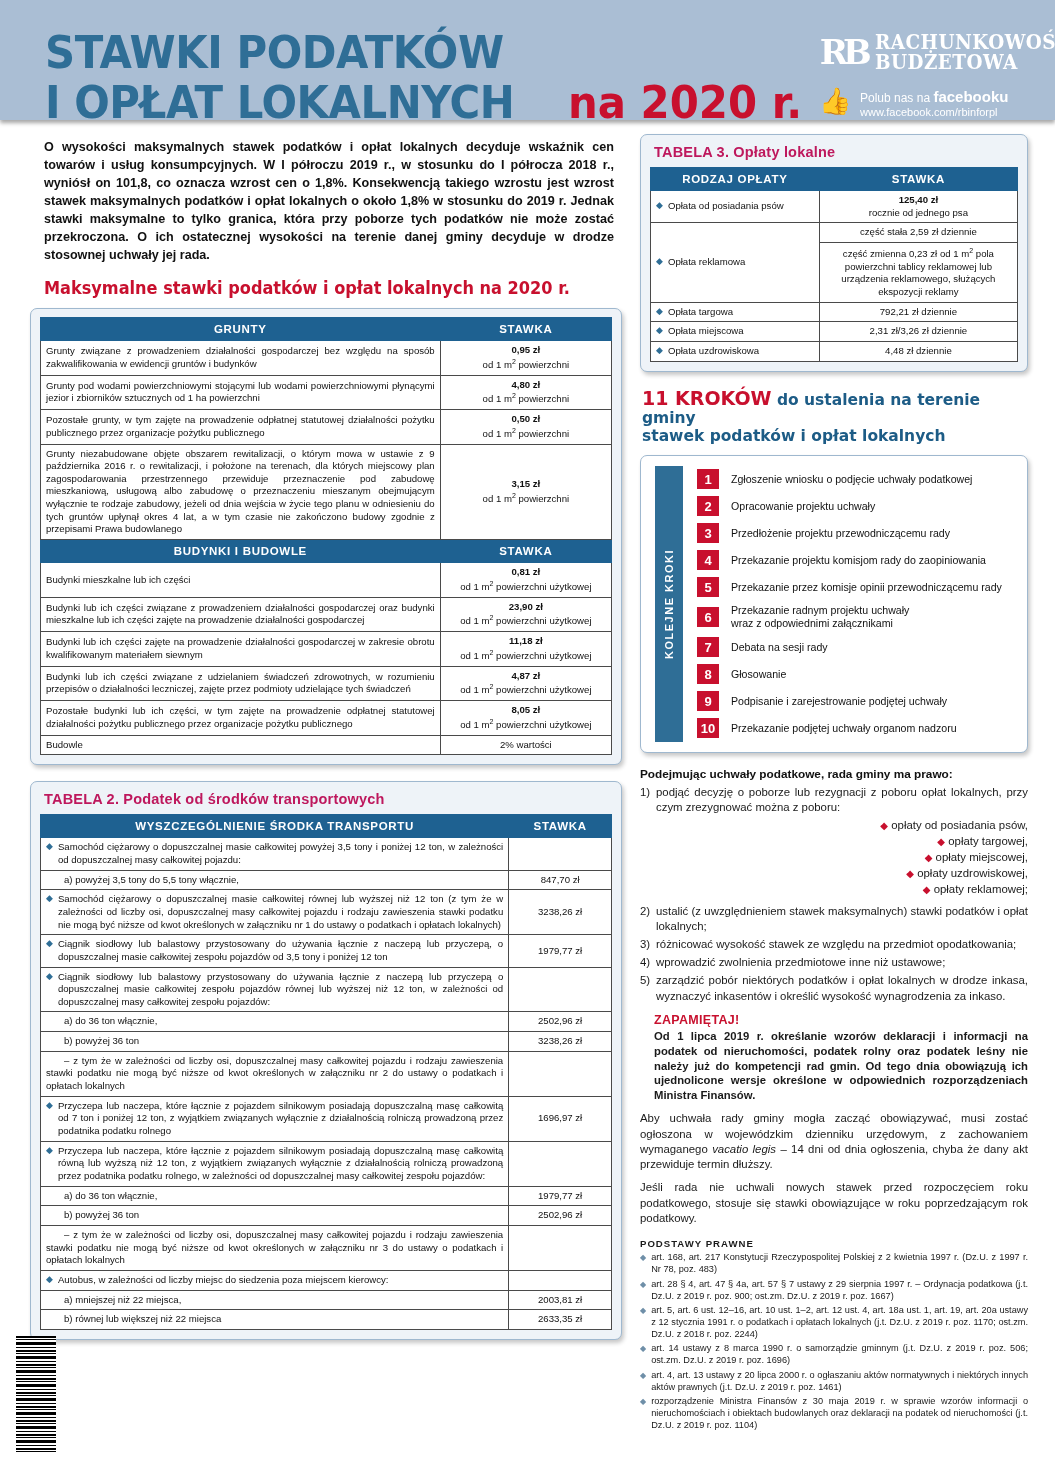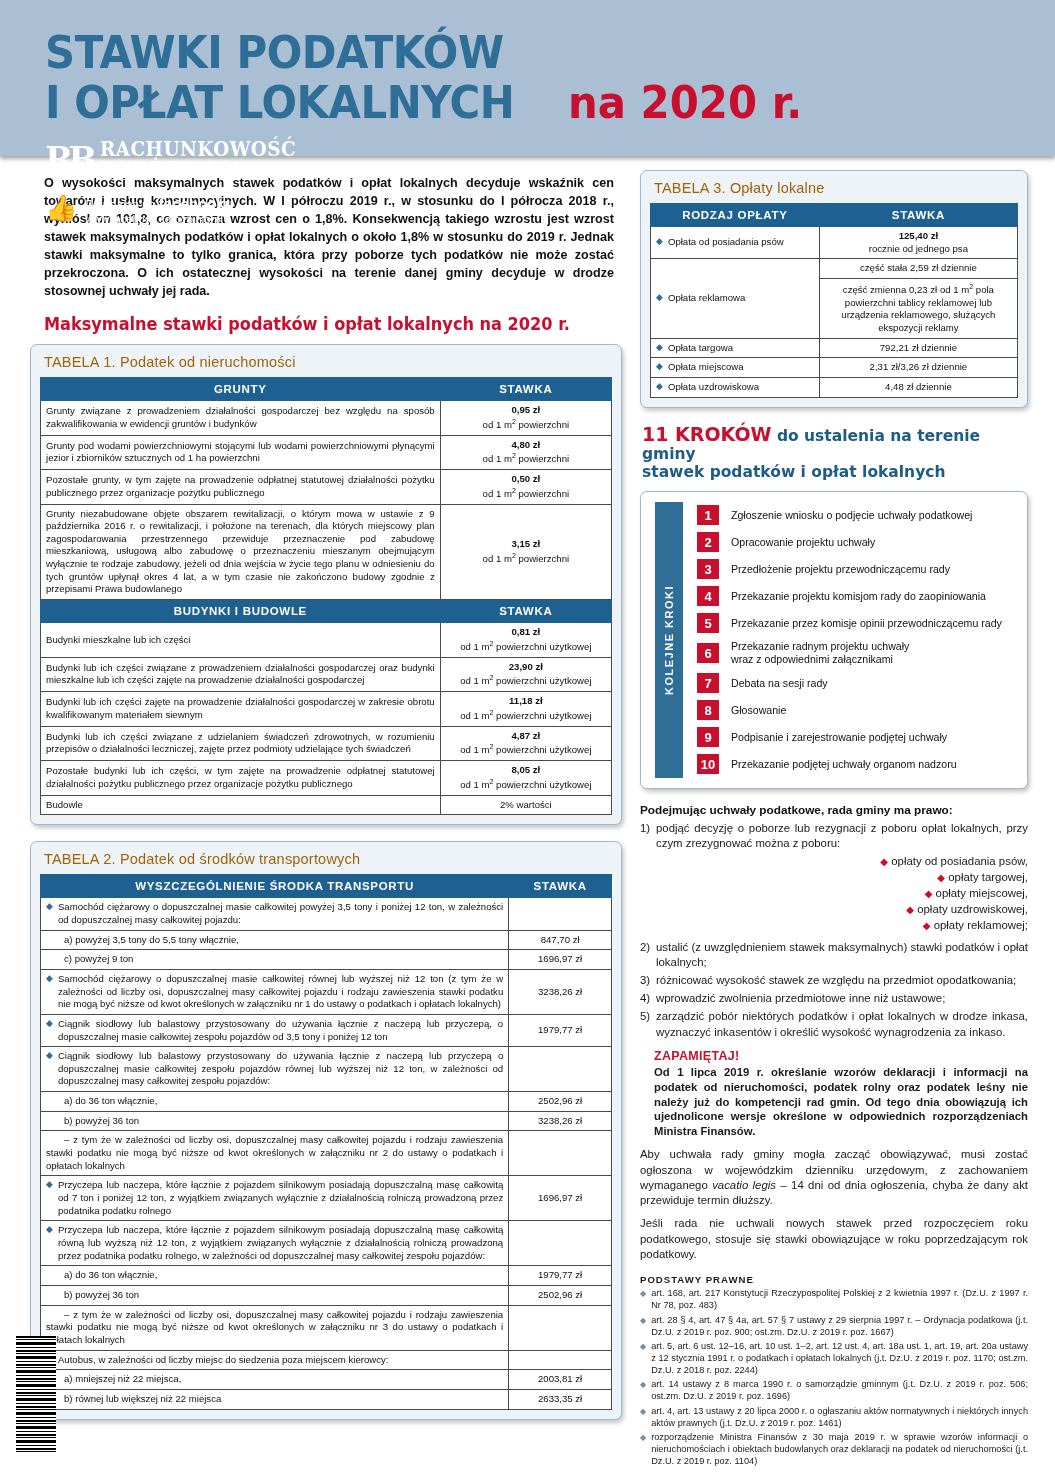--- a/index.html
+++ b/index.html
@@ -7,28 +7,27 @@
     width: 1055px; height: 1476px;
     background: #ffffff;
     font-family: "Liberation Sans", sans-serif;
     color: #1a1a1a;
   }
   .page { position: relative; width: 1055px; height: 1476px; overflow: hidden; background:#fff; }
 
   
   .header {
     position: relative;
-    height: 156px;
+    height: 120px;
     background: #aabed4;
     padding: 22px 30px 0 45px;
     display: flex;
     justify-content: space-between;
     align-items: flex-start;
     box-shadow: 0 3px 4px rgba(0,0,0,0.35);
-    flex-direction: column;
   }
   .title-block { padding-top: 8px; }
   .title-line { display: flex; align-items: baseline; gap: 18px; }
   .title-main {
     font-family: "DejaVu Sans", sans-serif;
     font-weight: bold;
     font-size: 45px;
     line-height: 1.02;
     letter-spacing: -0.5px;
     color: #2f6e96;
@@ -84,21 +83,21 @@
   
   .panel {
     border: 1px solid #9fb8cf;
     border-radius: 7px;
     background: #eef3f8;
     padding: 8px 9px 9px 9px;
     box-shadow: 2px 3px 4px rgba(0,0,0,0.22);
     margin-bottom: 16px;
   }
   .panel-title {
-    color: #a16207; font-weight: normal; font-size: 14.5px;
+    color: #be185d; font-weight: bold; font-size: 14.5px;
     padding: 1px 0 7px 4px; letter-spacing: 0.2px;
   }
   table { width: 100%; border-collapse: collapse; background: #fff; }
   th {
     background: #1e6191; color: #fff; font-size: 11.5px; font-weight: bold;
     letter-spacing: 0.7px; padding: 5px 4px; 
     border: 1px solid #1e6191;
   }
   td {
     border: 1px solid #4a4a4a; font-size: 9.6px; line-height: 1.32;
@@ -200,21 +199,20 @@
   </div>
 
   <div class="body-wrap">
 
     <div class="col-left">
 
       <div class="intro">O wysokości maksymalnych stawek podatków i opłat lokalnych decyduje wskaźnik cen towarów i usług konsumpcyjnych. W I półroczu 2019 r., w stosunku do I półrocza 2018 r., wyniósł on 101,8, co oznacza wzrost cen o 1,8%. Konsekwencją takiego wzrostu jest wzrost stawek maksymalnych podatków i opłat lokalnych o około 1,8% w stosunku do 2019 r. Jednak stawki maksymalne to tylko granica, która przy poborze tych podatków nie może zostać przekroczona. O ich ostatecznej wysokości na terenie danej gminy decyduje w drodze stosownej uchwały jej rada.</div>
       <div class="red-head">Maksymalne stawki podatków i opłat lokalnych na 2020 r.</div>
 
       <div class="panel">
-        <div class="panel-title">TABELA 1. Podatek od nieruchomości</div>
         <table class="t1">
           <colgroup>
               <col class="c1">
               <col class="c2">
             </colgroup>
           <thead>
             <tr>
               <th>GRUNTY</th>
               <th>STAWKA</th>
             </tr>
@@ -293,24 +291,20 @@
                     <span>Samochód ciężarowy o dopuszczalnej masie całkowitej powyżej 3,5 tony i poniżej 12 ton, w zależności od dopuszczalnej masy całkowitej pojazdu:</span>
                   </span>
                 </td>
                 <td class="rate"></td>
               </tr>
               <tr>
                 <td class="desc"><span class="sub">a) powyżej 3,5 tony do 5,5 tony włącznie,</span></td>
                 <td class="rate">847,70 zł</td>
               </tr>
               <tr>
-                <td class="desc"><span class="sub">c) powyżej 9 ton</span></td>
-                <td class="rate">1696,97 zł</td>
-              </tr>
-              <tr>
                 <td class="desc">
                   <span class="bullet-cell">
                     <span class="bullet">◆</span>
                     <span>Samochód ciężarowy o dopuszczalnej masie całkowitej równej lub wyższej niż 12 ton (z tym że w zależności od liczby osi, dopuszczalnej masy całkowitej pojazdu i rodzaju zawieszenia stawki podatku nie mogą być niższe od kwot określonych w załączniku nr 1 do ustawy o podatkach i opłatach lokalnych)</span>
                   </span>
                 </td>
                 <td class="rate">3238,26 zł</td>
               </tr>
               <tr>
                 <td class="desc">

